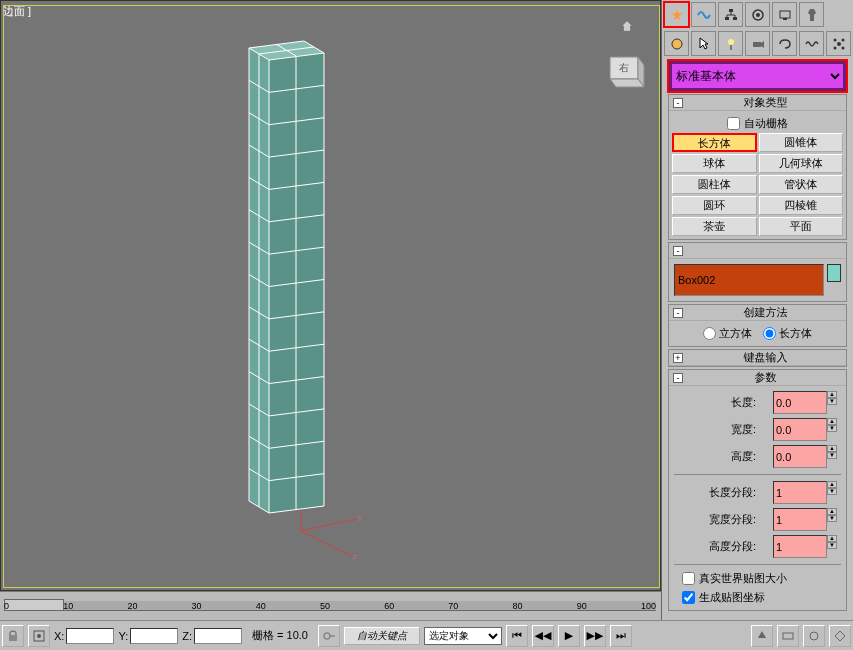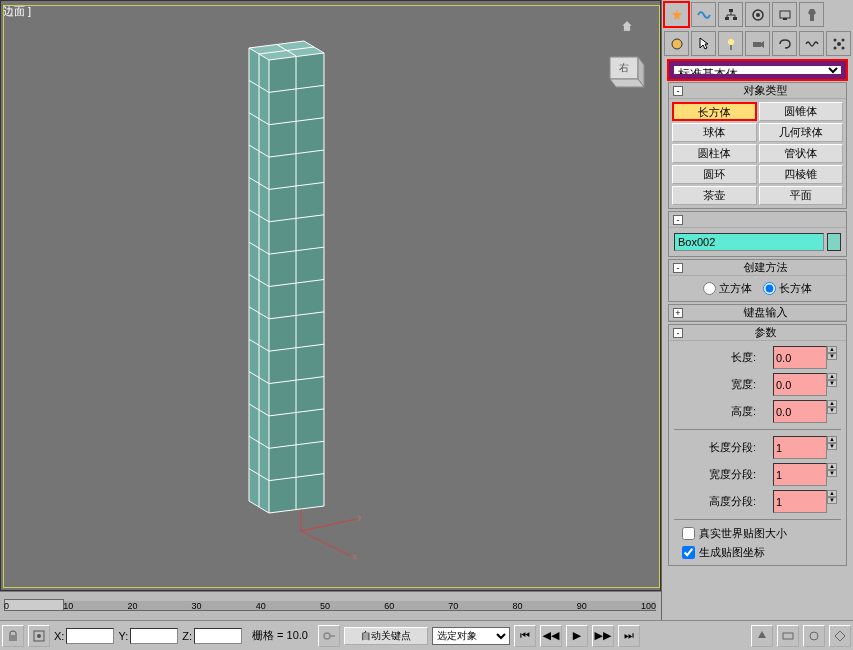--- a/index.html
+++ b/index.html
@@ -16,39 +16,39 @@
 .axis-gizmo { position: absolute; left: 280px; top: 500px; width: 80px; height: 80px; pointer-events: none; }
 
 .box3d { position: absolute; left: 238px; top: 32px; width: 95px; height: 485px; }
 
 .side-panel { position: absolute; right: 0; top: 0; width: 192px; height: 648px; background: #c0c0c0; border-left: 1px solid #666; }
 .toolbar-row { display: flex; gap: 2px; padding: 2px; }
 .tool-btn { width: 25px; height: 25px; background: #c0c0c0; border: 1px solid #888; display: flex; align-items: center; justify-content: center; cursor: pointer; }
 .tool-btn svg { width: 16px; height: 16px; }
 
 .dropdown { display: flex; margin: 2px 6px; }
-.dropdown select { flex: 1; height: 20px; font-size: 12px; border: 6px solid #701a75; background: #ffffff; }
+.dropdown select { flex: 1; height: 32px; font-size: 12px; border: 4px solid #701a75; background: #d946ef; }
 .highlight-red { outline: 2px solid red; outline-offset: -1px; }
 
 .rollout { margin: 2px 6px; border: 1px solid #888; background: #c0c0c0; }
 .rollout-header { display: flex; align-items: center; height: 16px; background: #c0c0c0; border-bottom: 1px solid #aaa; padding: 0 4px; cursor: pointer; }
 .rollout-toggle { width: 10px; height: 10px; border: 1px solid #666; background: #fff; font-size: 9px; line-height: 8px; text-align: center; margin-right: 6px; }
 .rollout-title { flex: 1; text-align: center; font-size: 11px; }
 .rollout-body { padding: 3px; }
 
 .checkbox-row { display: flex; align-items: center; justify-content: center; font-size: 11px; padding: 2px; }
 .checkbox-row input { margin-right: 4px; }
 
 .primitive-grid { display: grid; grid-template-columns: 1fr 1fr; gap: 2px; }
 .prim-btn { height: 19px; font-size: 11px; background: #ddd; border: 1px outset #fff; text-align: center; line-height: 17px; cursor: pointer; }
 .prim-btn.active { background: #ffdd77; border: 1px inset #888; }
 .highlight-red-btn { border: 2px solid red !important; }
 
 .name-row { display: flex; gap: 3px; padding: 2px; }
-.name-row input[type=text] { flex: 1; height: 18px; font-size: 11px; border: 1px inset #888; background: #5eead4; padding: 0 3px; }
+.name-row input[type=text] { flex: 1; height: 32px; font-size: 11px; border: 1px inset #888; background: #c2410c; padding: 0 3px; }
 .color-swatch { width: 20px; height: 18px; background: #7fd4c4; border: 1px solid #333; }
 
 .radio-row { display: flex; justify-content: center; gap: 11px; font-size: 11px; padding: 2px; }
 .radio-row label { display: flex; align-items: center; gap: 3px; }
 
 .param-row { display: flex; align-items: center; justify-content: flex-end; gap: 17px; font-size: 11px; padding: 2px 6px; }
 .param-row span { }
 .spinner { display: flex; }
 .spinner input { width: 54px; height: 23px; font-size: 11px; border: 1px inset #888; background: #fca5a5; padding: 0 2px; }
 .spinner-btns { display: flex; flex-direction: column; width: 10px; }
@@ -59,21 +59,21 @@
 .timeline { position: absolute; left: 0px; bottom: 30px; width: 661px; height: 28px; background: #bbb; display: flex; align-items: center; }
 .time-slider { width: 652px; height: 10px; background: #aaa; margin: 0 4px; position: relative; border-bottom: 1px solid #666; }
 .time-handle { position: absolute; left: 0; top: -2px; width: 60px; height: 12px; background: #ccc; border: 1px solid #666; }
 .time-ticks { position: absolute; left: 4px; bottom: 0; width: 652px; display: flex; justify-content: space-between; font-size: 9px; }
 
 .bottom-bar { position: absolute; left: 0; bottom: 0; width: 853px; height: 30px; background: #c0c0c0; display: flex; align-items: center; padding: 2px; gap: 4px; font-size: 11px; border-top: 1px solid #888; }
 .coord-box { display: flex; align-items: center; gap: 2px; }
 .coord-box input { width: 48px; height: 16px; font-size: 10px; border: 1px inset #888; background: #fff; }
 .grid-info { padding: 0 6px; }
 .bottom-btn { width: 22px; height: 22px; background: #c0c0c0; border: 1px outset #fff; display: flex; align-items: center; justify-content: center; cursor: pointer; }
-.auto-key { width: 84px; height: 18px; font-size: 10px; background: #ddd; border: 1px outset #fff; cursor: pointer; text-align: center; line-height: 16px; }
+.auto-key { width: 76px; height: 18px; font-size: 10px; background: #ddd; border: 1px outset #fff; cursor: pointer; text-align: center; line-height: 16px; font-style: italic; }
 .select-obj { width: 78px; height: 18px; font-size: 10px; border: 1px solid #666; background: #fff; }
 
 .wire-line { stroke: #fff; stroke-width: 1; fill: none; }
 </style>
 </head>
 <body>
 
 <div class="viewport-area">
   <span class="viewport-title">边面 ]</span>
   <div class="viewport-frame"></div>
@@ -243,20 +243,24 @@
   <div class="dropdown highlight-red">
     <select><option>标准基本体</option></select>
   </div>
 
   <div class="rollout">
     <div class="rollout-header">
       <div class="rollout-toggle">-</div>
       <div class="rollout-title">对象类型</div>
     </div>
     <div class="rollout-body">
+      <div class="checkbox-row">
+        <input type="checkbox" style="">
+          <span>自动栅格</span>
+      </div>
       <div class="primitive-grid">
         <div class="prim-btn active highlight-red-btn">长方体</div>
         <div class="prim-btn">圆锥体</div>
         <div class="prim-btn">球体</div>
         <div class="prim-btn">几何球体</div>
         <div class="prim-btn">圆柱体</div>
         <div class="prim-btn">管状体</div>
         <div class="prim-btn">圆环</div>
         <div class="prim-btn">四棱锥</div>
         <div class="prim-btn">茶壶</div>

